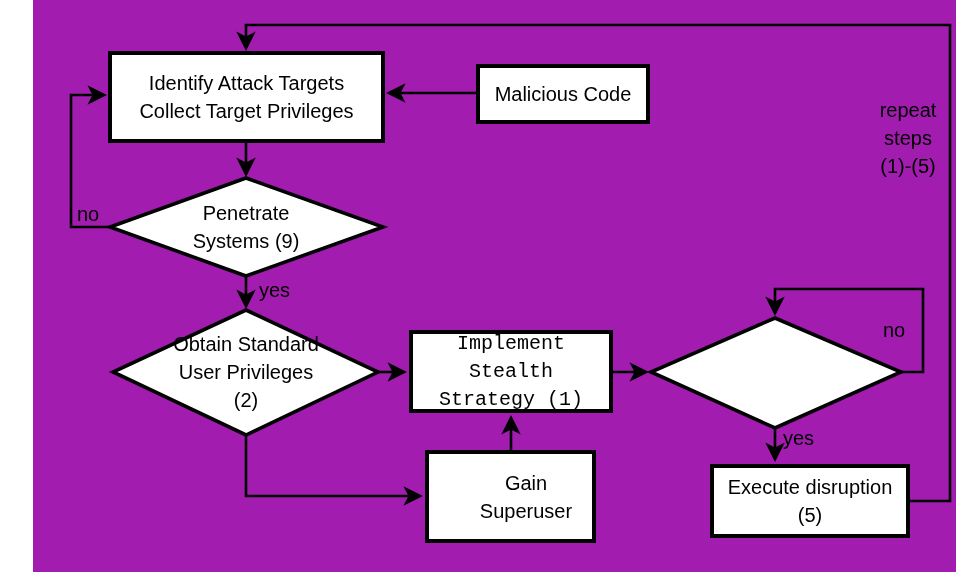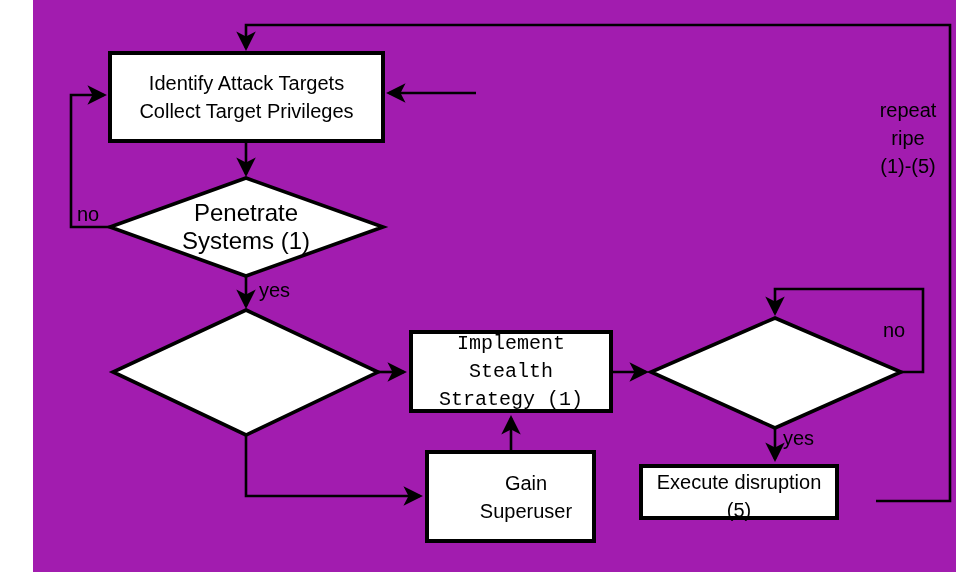--- a/index.html
+++ b/index.html
@@ -35,25 +35,25 @@
     justify-content: center;
     text-align: center;
     font-size: 20px;
     line-height: 28px;
     z-index: 2;
   }
   .node-identify  { left: 75px;  top: 51px;  width: 277px; height: 92px; }
   .node-malicious { left: 443px; top: 64px;  width: 174px; height: 60px; }
   .node-stealth   { left: 376px; top: 330px; width: 204px; height: 83px; font-family: Liberation Mono, monospace; }
   .node-superuser { left: 392px; top: 450px; width: 171px; height: 93px; padding-left: 31px; }
-  .node-execute   { left: 606px; top: 464px; width: 200px; height: 56px; justify-content: space-between; }
+  .node-execute   { left: 677px; top: 464px; width: 200px; height: 74px; }
   .diamond-label {
     position: absolute;
     text-align: center;
-    font-size: 24px;
+    font-size: 20px;
     line-height: 28px;
     z-index: 2;
     pointer-events: none;
   }
   .label-penetrate  { left: 113px; top: 199px; width: 200px; }
   .label-obtain     { left: 103px; top: 330px; width: 220px; }
   .label-conditions { left: 643px; top: 345px; width: 200px; }
   .edge-label {
     position: absolute;
     font-size: 20px;
@@ -100,46 +100,54 @@
     <polygon points="213,178 350,227 213,276 77,227" fill="#ffffff" stroke="#000000" stroke-width="3.6" stroke-linejoin="miter"></polygon>
     <polygon points="213,310 345,372 213,435 80,372" fill="#ffffff" stroke="#000000" stroke-width="3.6" stroke-linejoin="miter"></polygon>
     <polygon points="742,318 868,372 742,428 618,372" fill="#ffffff" stroke="#000000" stroke-width="3.6" stroke-linejoin="miter"></polygon>
   </svg>
 
   <div class="rect-node node-identify line-block">
     <span>Identify Attack Targets</span>
     <span>Collect Target Privileges</span>
   </div>
 
+  <div class="rect-node node-malicious line-block">
+    <span>Malicious Code</span>
+  </div>
 
   <div class="rect-node node-stealth line-block">
     <span>Implement Stealth</span>
     <span>Strategy (1)</span>
   </div>
 
   <div class="rect-node node-superuser line-block">
     <span>Gain Superuser</span>
   </div>
 
   <div class="rect-node node-execute line-block">
     <span>Execute disruption</span>
     <span>(5)</span>
   </div>
 
   <div class="diamond-label label-penetrate line-block">
     <span>Penetrate</span>
-    <span>Systems (1)</span>
+    <span>Systems (9)</span>
   </div>
 
+  <div class="diamond-label label-obtain line-block">
+    <span>Obtain Standard</span>
+    <span>User Privileges</span>
+    <span>(2)</span>
+  </div>
 
 
   <div class="edge-label edge-label-no1">no</div>
   <div class="edge-label edge-label-yes1">yes</div>
   <div class="edge-label edge-label-no2">no</div>
   <div class="edge-label edge-label-yes2">yes</div>
 
   <div class="edge-label edge-label-repeat line-block">
     <span>repeat</span>
-    <span>ripe</span>
+    <span>steps</span>
     <span>(1)-(5)</span>
   </div>
 
 </div>
 
 </body></html>

